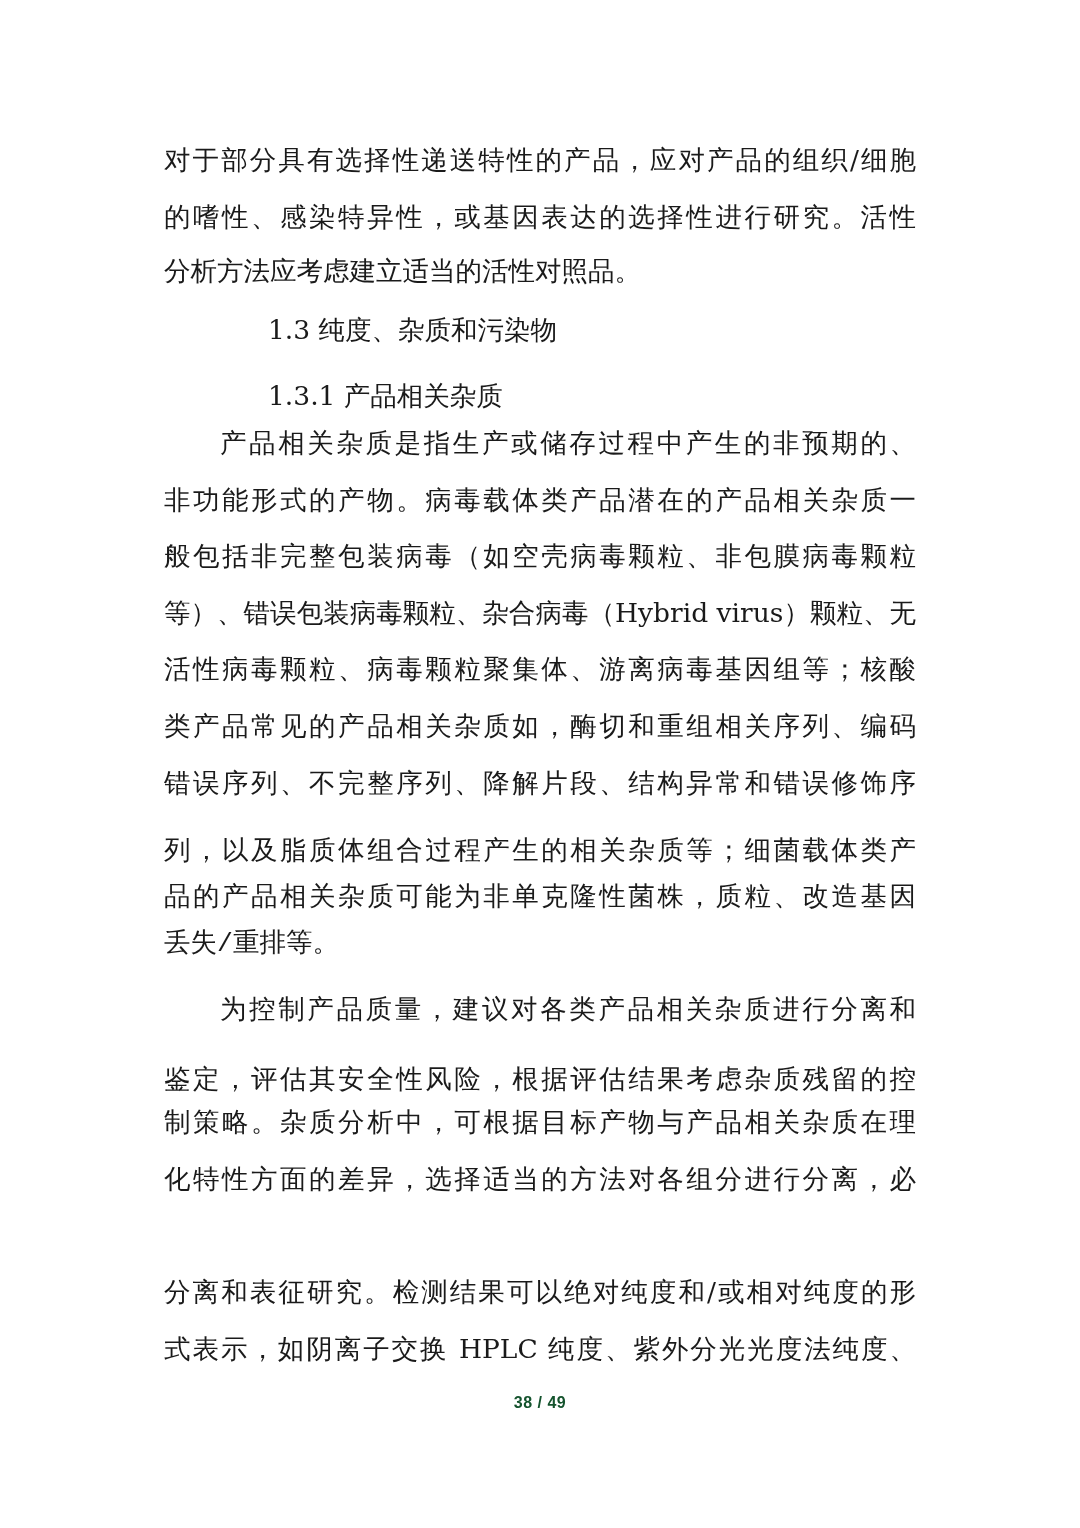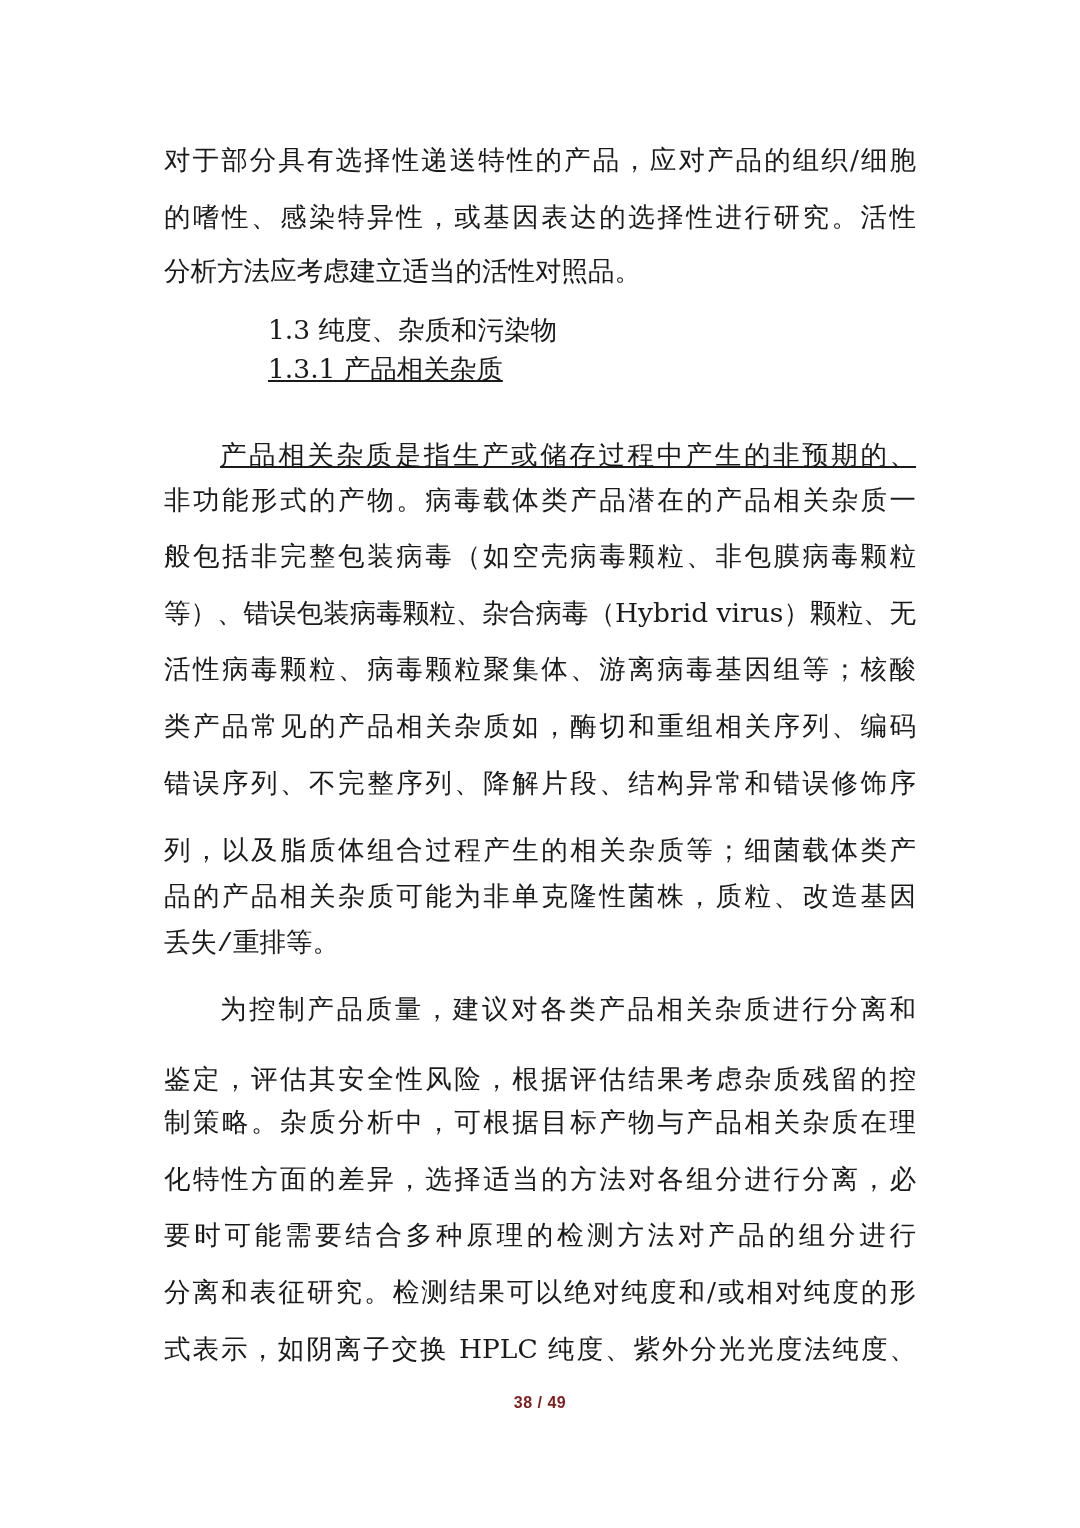--- a/index.html
+++ b/index.html
@@ -51,49 +51,48 @@
     }
     .footer {
       position: absolute;
       left: 0;
       width: 1080px;
       top: 1394px;
       text-align: center;
       font-family: "Liberation Sans", "DejaVu Sans", sans-serif;
       font-weight: bold;
       font-size: 16px;
-      color: #7f1d1d;
+      color: #14532d;
       letter-spacing: 0.5px;
     }
   </style>
 </head>
 <body>
 
 <div class="page">
 
   <div class="line" style="top:140px;">对于部分具有选择性递送特性的产品，应对产品的组织/细胞</div>
   <div class="line" style="top:197px;">的嗜性、感染特异性，或基因表达的选择性进行研究。活性</div>
   <div class="line last" style="top:253px;">分析方法应考虑建立适当的活性对照品。</div>
 
   <div class="line heading" style="top:310px;">1.3  纯度、杂质和污染物</div>
-  <div class="line heading" style="top:349px;text-decoration:underline;">1.3.1  产品相关杂质</div>
+  <div class="line heading" style="top:376px;">1.3.1  产品相关杂质</div>
 
-  <div class="line indent" style="top:435px;text-decoration:underline;">产品相关杂质是指生产或储存过程中产生的非预期的、</div>
+  <div class="line indent" style="top:423px;">产品相关杂质是指生产或储存过程中产生的非预期的、</div>
   <div class="line" style="top:480px;">非功能形式的产物。病毒载体类产品潜在的产品相关杂质一</div>
   <div class="line" style="top:536px;">般包括非完整包装病毒（如空壳病毒颗粒、非包膜病毒颗粒</div>
   <div class="line" style="top:593px;">等）、错误包装病毒颗粒、杂合病毒（Hybrid virus）颗粒、无</div>
   <div class="line" style="top:649px;">活性病毒颗粒、病毒颗粒聚集体、游离病毒基因组等；核酸</div>
   <div class="line" style="top:706px;">类产品常见的产品相关杂质如，酶切和重组相关序列、编码</div>
   <div class="line" style="top:763px;">错误序列、不完整序列、降解片段、结构异常和错误修饰序</div>
   <div class="line" style="top:830px;">列，以及脂质体组合过程产生的相关杂质等；细菌载体类产</div>
   <div class="line" style="top:876px;">品的产品相关杂质可能为非单克隆性菌株，质粒、改造基因</div>
   <div class="line last" style="top:924px;">丢失/重排等。</div>
 
   <div class="line indent" style="top:989px;">为控制产品质量，建议对各类产品相关杂质进行分离和</div>
   <div class="line" style="top:1046px;margin-top:13px;">鉴定，评估其安全性风险，根据评估结果考虑杂质残留的控</div>
   <div class="line" style="top:1102px;">制策略。杂质分析中，可根据目标产物与产品相关杂质在理</div>
   <div class="line" style="top:1159px;">化特性方面的差异，选择适当的方法对各组分进行分离，必</div>
-  <div class="line" style="top:1215px;">要时可能需要结合多种原理的检测方法对产品的组分进行</div>
   <div class="line" style="top:1272px;">分离和表征研究。检测结果可以绝对纯度和/或相对纯度的形</div>
   <div class="line" style="top:1329px;">式表示，如阴离子交换 HPLC 纯度、紫外分光光度法纯度、</div>
 
   <div class="footer">38 / 49</div>
 </div>
 
 </body></html>

